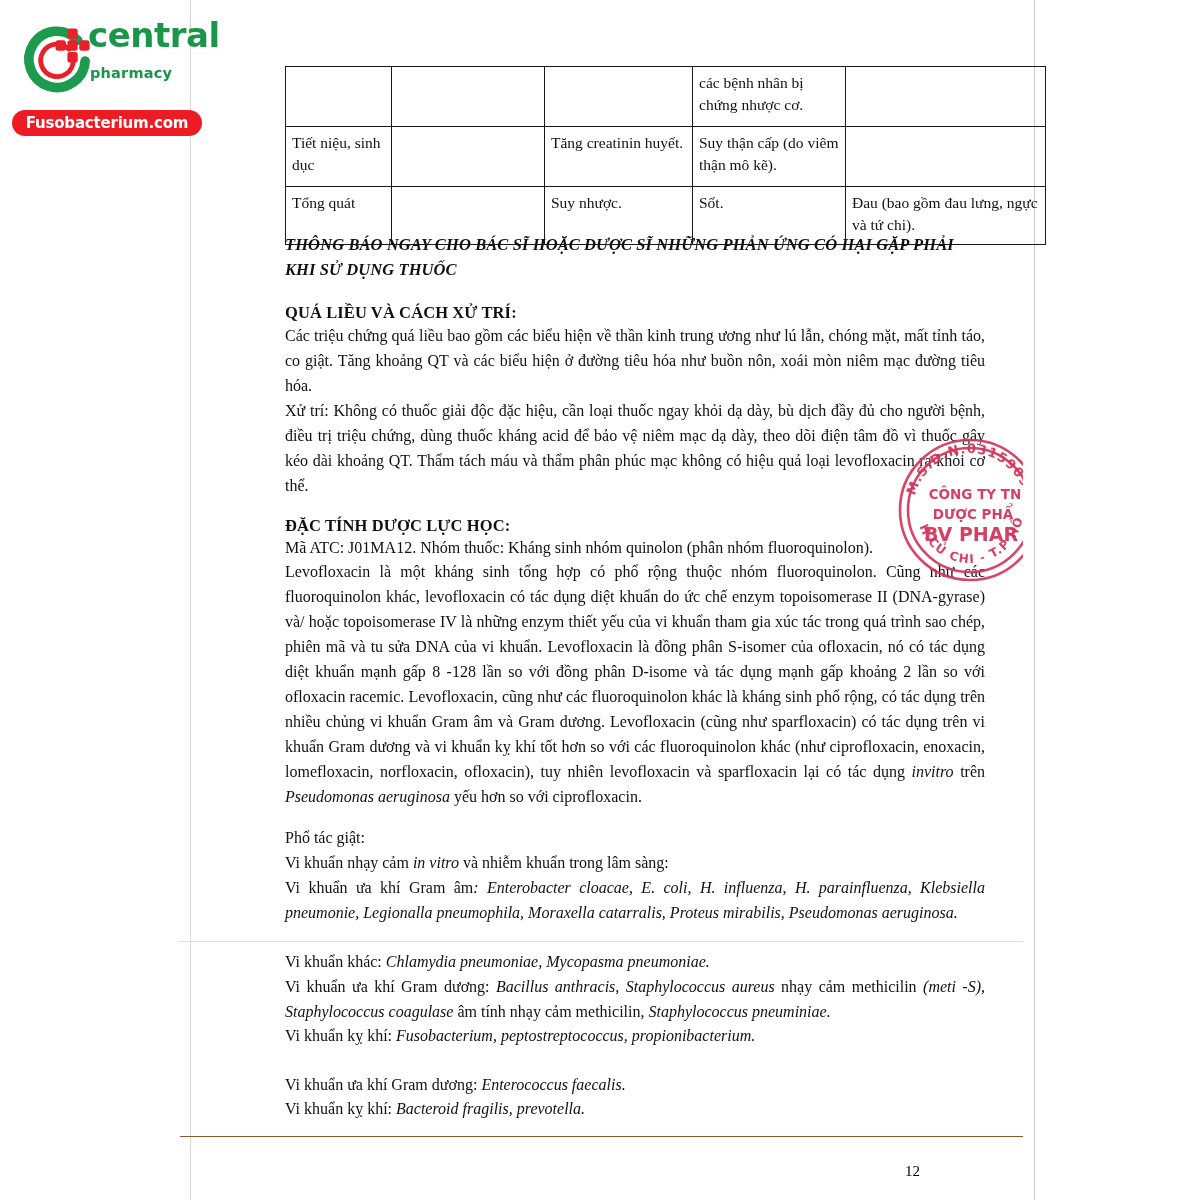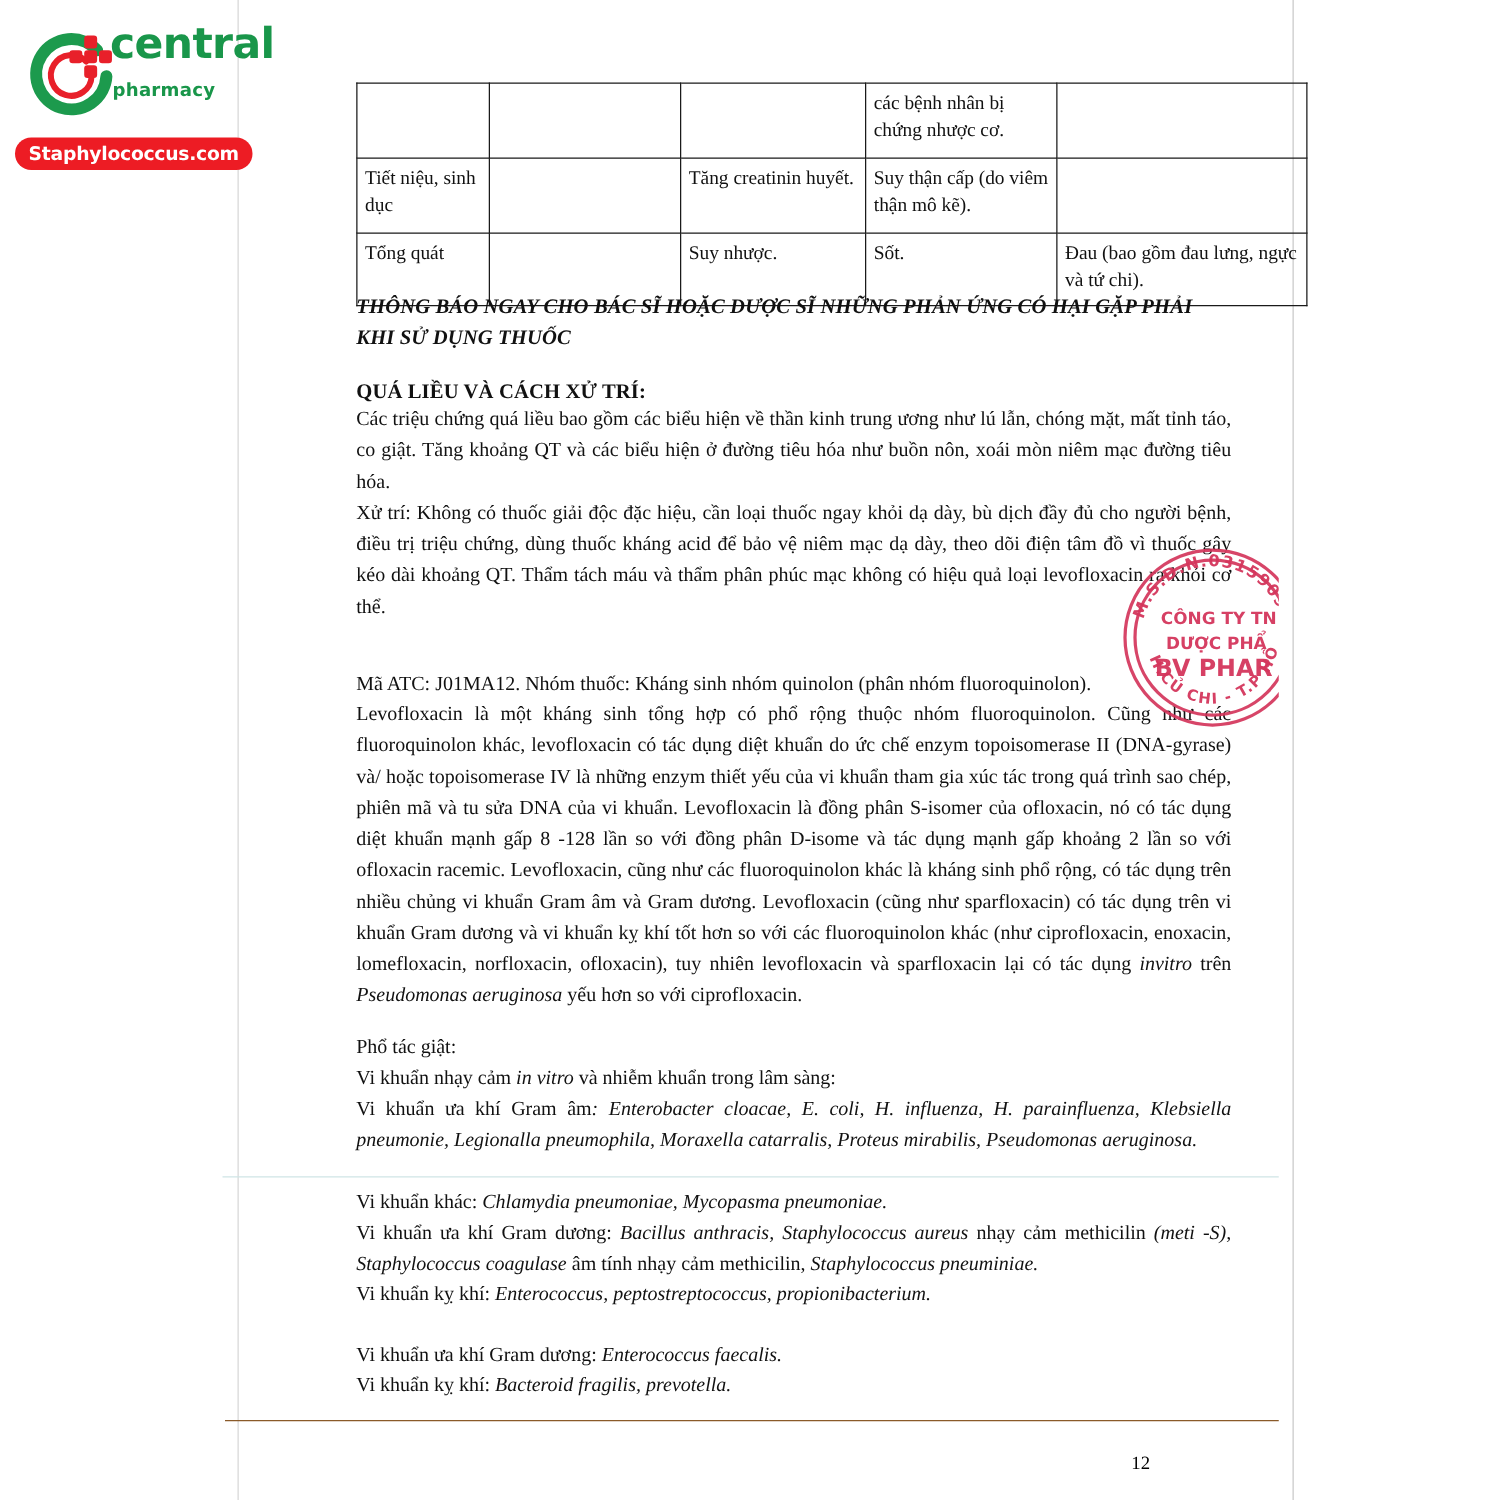--- a/index.html
+++ b/index.html
@@ -149,29 +149,30 @@
     </tr>
   </tbody>
     </table>
 
   <div class="doc bold-it" style="top:232px;">THÔNG BÁO NGAY CHO BÁC SĨ HOẶC DƯỢC SĨ NHỮNG PHẢN ỨNG CÓ HẠI GẶP PHẢI KHI SỬ DỤNG THUỐC</div>
 
   <div class="doc head" style="top:300px;">QUÁ LIỀU VÀ CÁCH XỬ TRÍ:</div>
   <div class="doc p-just" style="top:324px;">Các triệu chứng quá liều bao gồm các biểu hiện về thần kinh trung ương như lú lẫn, chóng mặt, mất tỉnh táo, co giật. Tăng khoảng QT và các biểu hiện ở đường tiêu hóa như buồn nôn, xoái mòn niêm mạc đường tiêu hóa.</div>
   <div class="doc p-just" style="top:399px;">Xử trí: Không có thuốc giải độc đặc hiệu, cần loại thuốc ngay khỏi dạ dày, bù dịch đầy đủ cho người bệnh, điều trị triệu chứng, dùng thuốc kháng acid để bảo vệ niêm mạc dạ dày, theo dõi điện tâm đồ vì thuốc gây kéo dài khoảng QT. Thẩm tách máu và thẩm phân phúc mạc không có hiệu quả loại levofloxacin ra khỏi cơ thể.</div>
 
+  <div class="doc head" style="top:513px;">ĐẶC TÍNH DƯỢC LỰC HỌC:</div>
   <div class="doc" style="top:536px;">Mã ATC: J01MA12. Nhóm thuốc: Kháng sinh nhóm quinolon (phân nhóm fluoroquinolon).</div>
   <div class="doc p-just" style="top:560px;"><span>Levofloxacin là một kháng sinh tổng hợp có phổ rộng thuộc nhóm fluoroquinolon. Cũng như các fluoroquinolon khác, levofloxacin có tác dụng diệt khuẩn do ức chế enzym topoisomerase II (DNA-gyrase) và/ hoặc topoisomerase IV là những enzym thiết yếu của vi khuẩn tham gia xúc tác trong quá trình sao chép, phiên mã và tu sửa DNA của vi khuẩn. Levofloxacin là đồng phân S-isomer của ofloxacin, nó có tác dụng diệt khuẩn mạnh gấp 8 -128 lần so với đồng phân D-isome và tác dụng mạnh gấp khoảng 2 lần so với ofloxacin racemic. Levofloxacin, cũng như các fluoroquinolon khác là kháng sinh phổ rộng, có tác dụng trên nhiều chủng vi khuẩn Gram âm và Gram dương. Levofloxacin (cũng như sparfloxacin) có tác dụng trên vi khuẩn Gram dương và vi khuẩn kỵ khí tốt hơn so với các fluoroquinolon khác (như ciprofloxacin, enoxacin, lomefloxacin, norfloxacin, ofloxacin), tuy nhiên levofloxacin và sparfloxacin lại có tác dụng </span><span class="it">invitro</span><span> trên </span><span class="it">Pseudomonas aeruginosa</span><span> yếu hơn so với ciprofloxacin.</span></div>
 
   <div class="doc" style="top:826px;">Phổ tác giật:</div>
   <div class="doc" style="top:851px;"><span>Vi khuẩn nhạy cảm </span><span class="it">in vitro</span><span> và nhiễm khuẩn trong lâm sàng:</span></div>
   <div class="doc p-just" style="top:876px;"><span>Vi khuẩn ưa khí Gram âm</span><span class="it">: Enterobacter cloacae, E. coli, H. influenza, H. parainfluenza, Klebsiella pneumonie, Legionalla pneumophila, Moraxella catarralis, Proteus mirabilis, Pseudomonas aeruginosa.</span></div>
   <div class="doc" style="top:950px;"><span>Vi khuẩn khác: </span><span class="it">Chlamydia pneumoniae, Mycopasma pneumoniae.</span></div>
   <div class="doc p-just" style="top:975px;"><span>Vi khuẩn ưa khí Gram dương: </span><span class="it">Bacillus anthracis, Staphylococcus aureus</span><span> nhạy cảm methicilin </span><span class="it">(meti -S), Staphylococcus coagulase</span><span> âm tính nhạy cảm methicilin, </span><span class="it">Staphylococcus pneuminiae.</span></div>
-  <div class="doc" style="top:1024px;"><span>Vi khuẩn kỵ khí: </span><span class="it">Enterococcus, peptostreptococcus, propionibacterium.</span></div>
+  <div class="doc" style="top:1024px;"><span>Vi khuẩn kỵ khí: </span><span class="it">Fusobacterium, peptostreptococcus, propionibacterium.</span></div>
   <div class="doc" style="top:1073px;"><span>Vi khuẩn ưa khí Gram dương: </span><span class="it">Enterococcus faecalis.</span></div>
   <div class="doc" style="top:1097px;"><span>Vi khuẩn kỵ khí: </span><span class="it">Bacteroid fragilis, prevotella.</span></div>
 
 </div>
 
 <div id="scanline"></div>
 
 <div id="footrule"></div>
 <div id="pagenum">12</div>
 
@@ -218,15 +219,15 @@
         <rect x="80" y="22" width="14" height="14" rx="3.5"></rect>
         <rect x="64" y="38" width="14" height="14" rx="3.5"></rect>
       </g>
     </svg>
   </div>
 
   <div class="logo-word">central</div>
   <div class="logo-sub">pharmacy</div>
 
   <div class="ribbon">
-    <span>Staphylococcus.com</span>
+    <span>Fusobacterium.com</span>
   </div>
 </div>
 
 </body></html>

